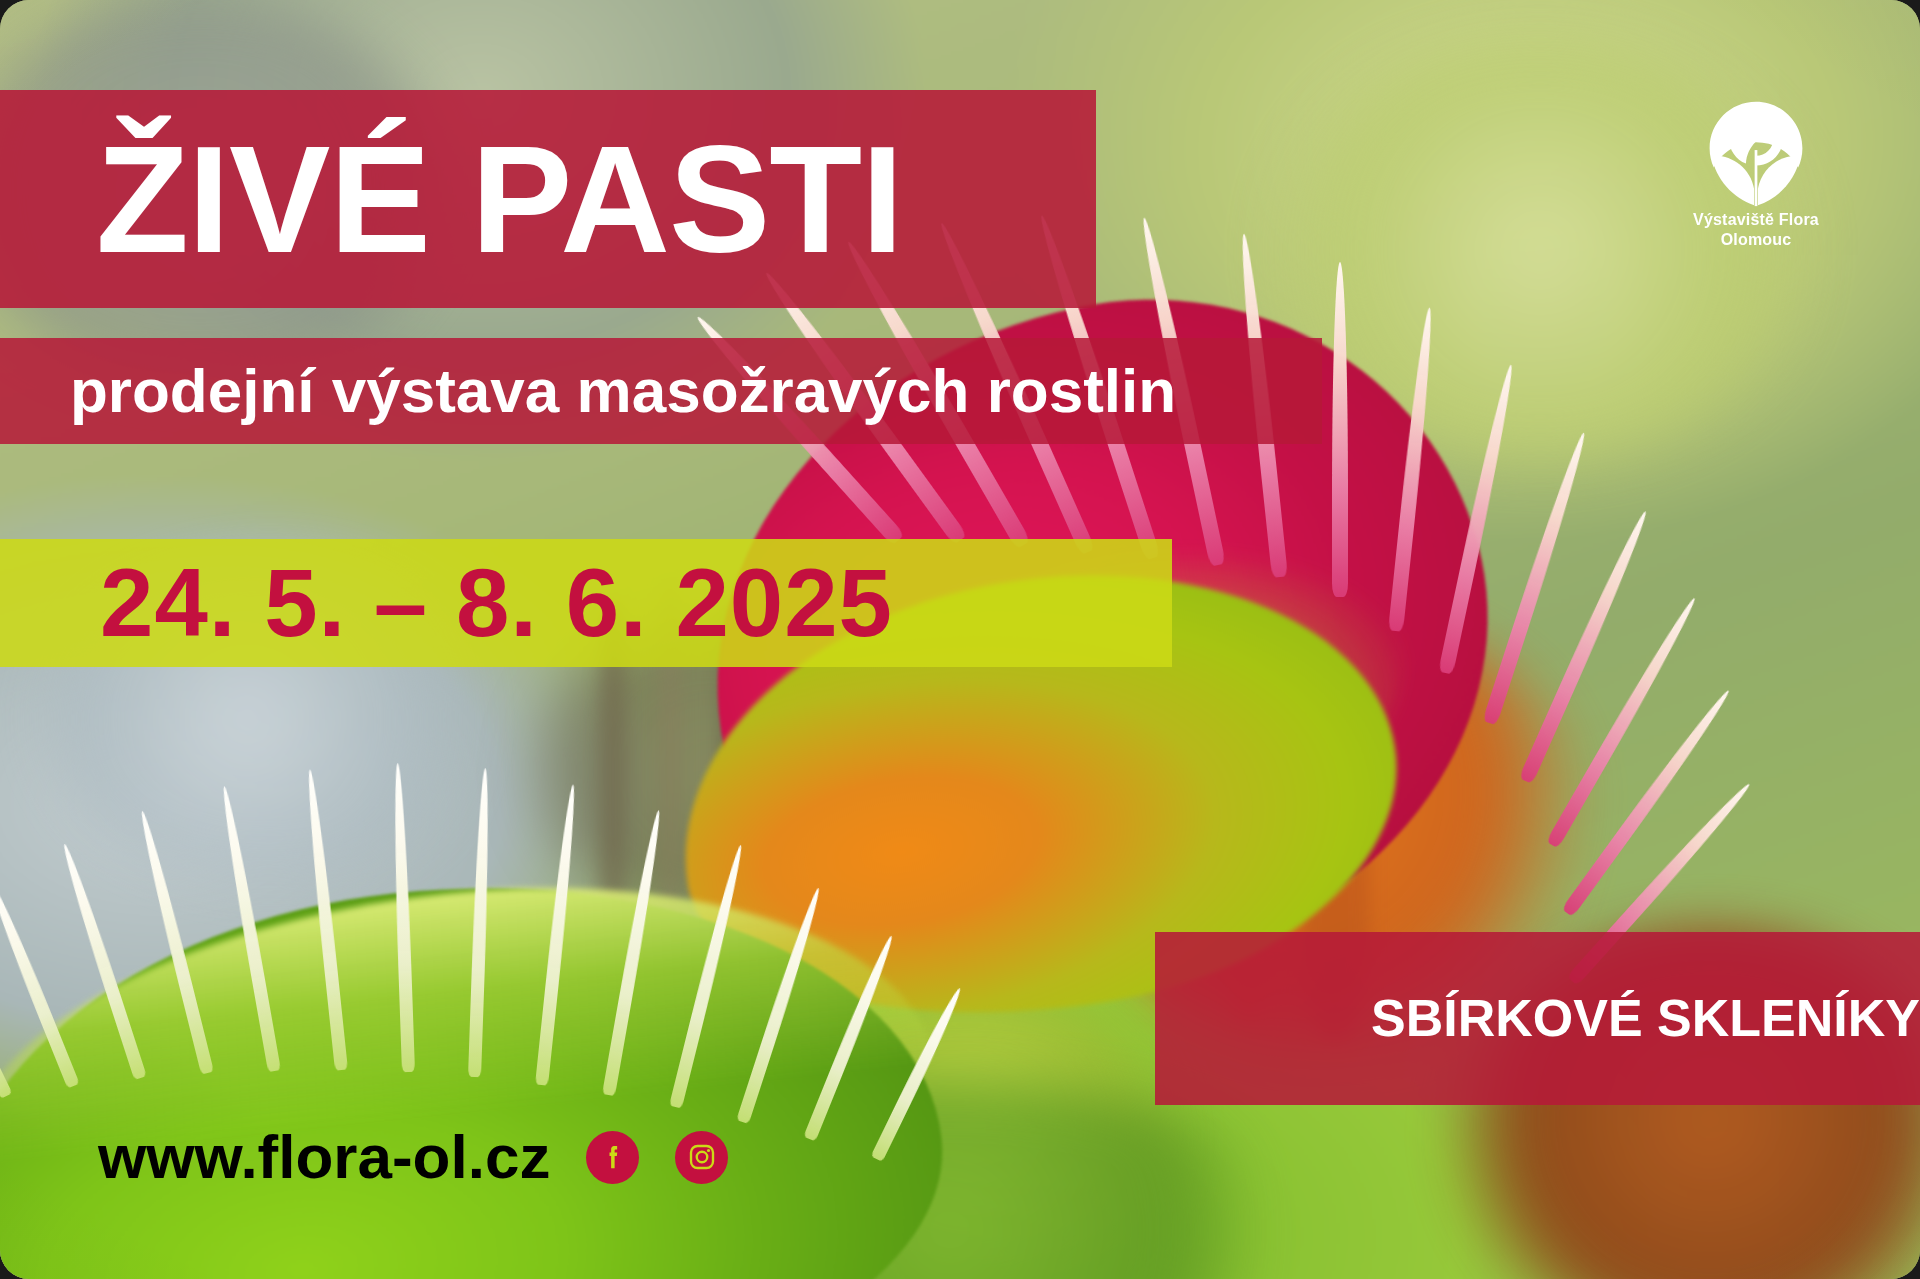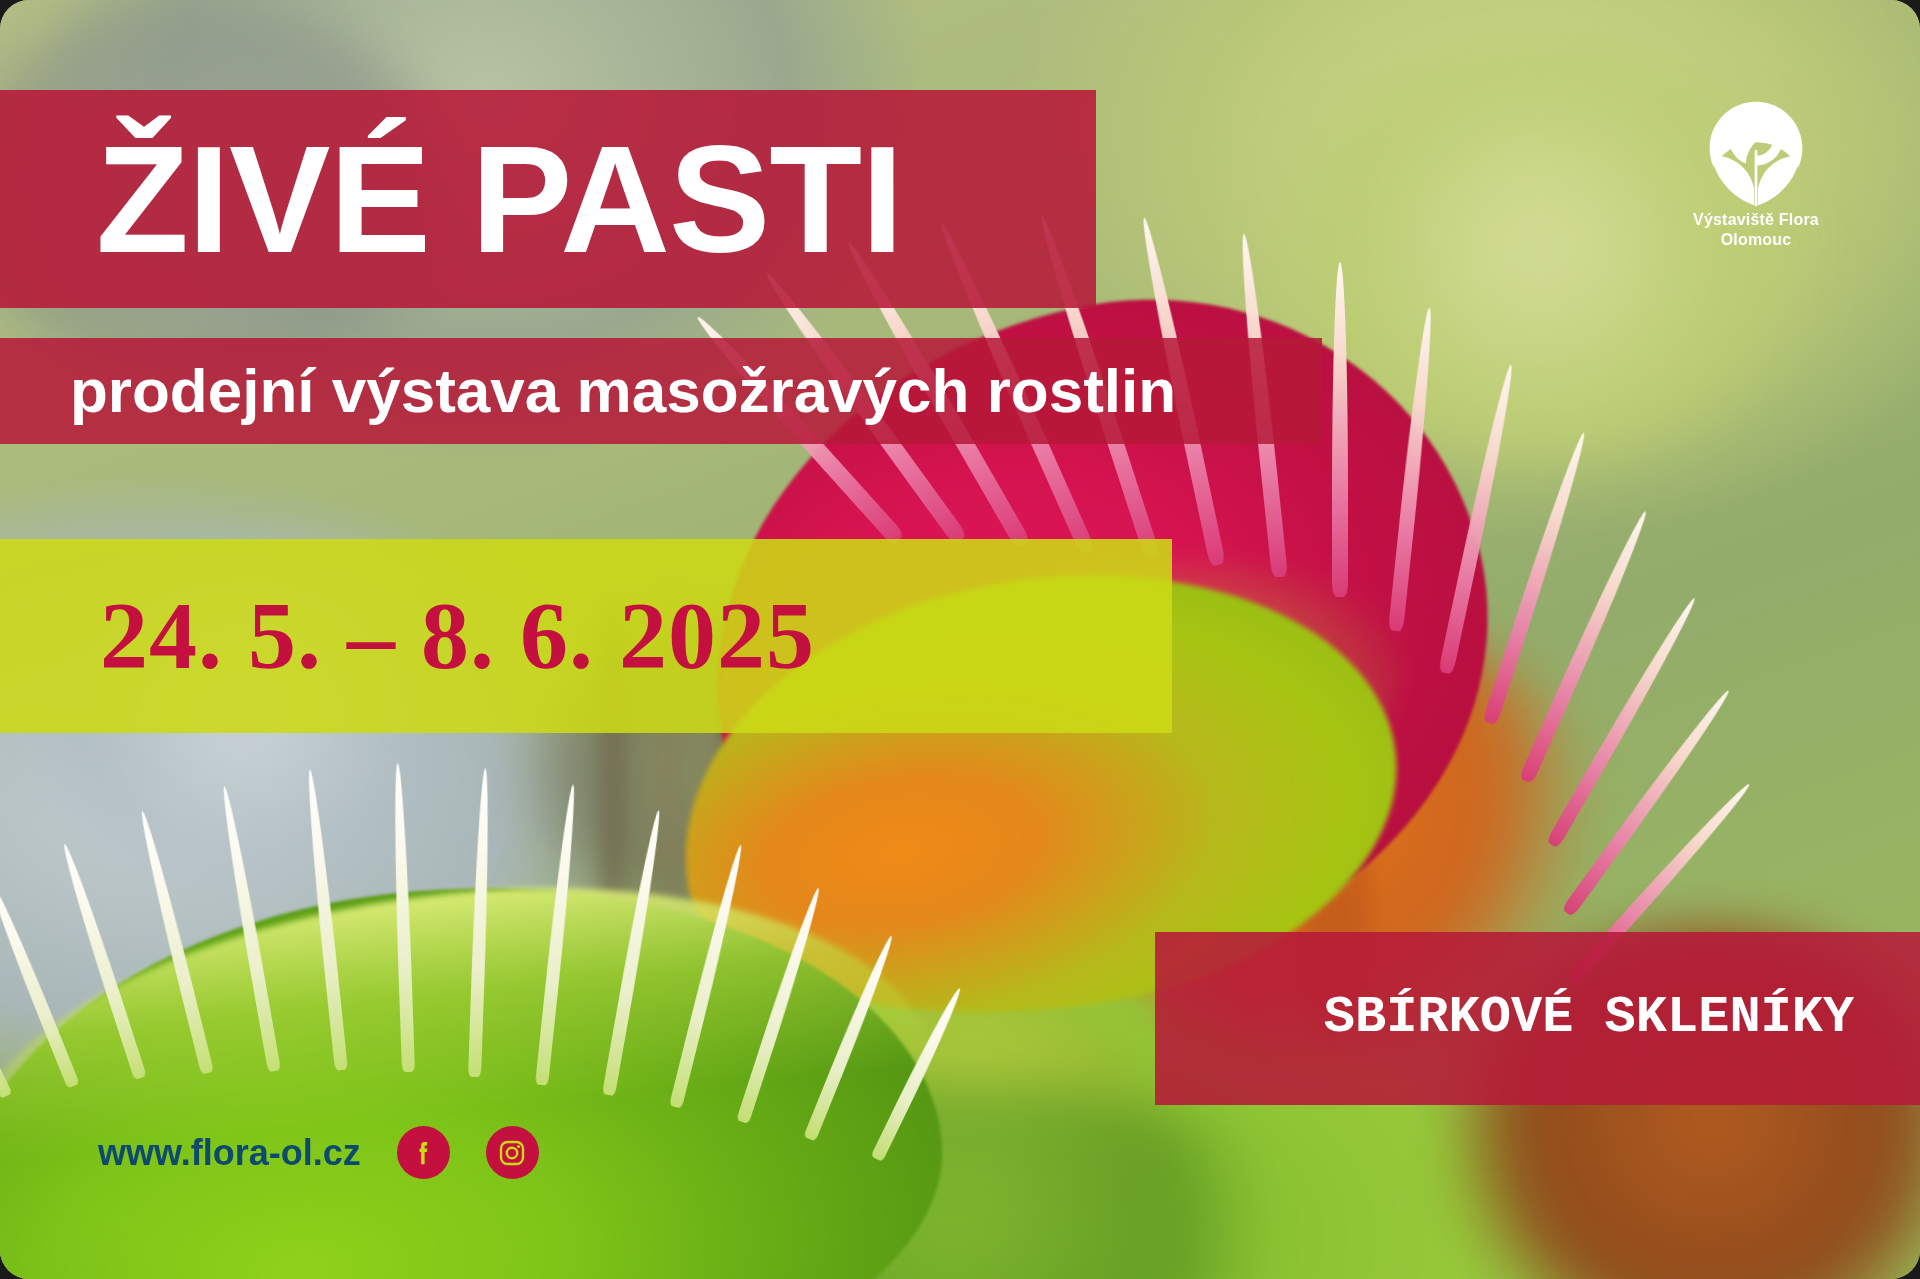--- a/index.html
+++ b/index.html
@@ -194,42 +194,41 @@
   .subtitle-text {
     color: #ffffff;
     font-size: 62px;
     font-weight: 700;
     line-height: 1;
     white-space: nowrap;
   }
 
   .banner-date {
     left: 0; top: 539px;
-    width: 1172px; height: 194px;
+    width: 1172px; height: 128px;
     background: rgba(204, 218, 22, 0.88);
     padding-left: 100px;
-    font-family: Liberation Serif, serif;
   }
   .date-text {
     color: #c3103f;
     font-size: 96px;
     font-weight: 700;
     line-height: 1;
     white-space: nowrap;
     letter-spacing: 1px;
   }
 
   .banner-venue {
     left: 1155px; top: 932px;
     width: 765px; height: 173px;
     background: rgba(182, 25, 56, 0.87);
-    align-items: center;
+    flex-direction: column;
+    align-items: flex-end;
     justify-content: center;
     padding-left: 103px;
-    font-family: Liberation Mono, monospace;
   }
   .venue-title {
     color: #ffffff;
     font-size: 52px;
     font-weight: 700;
     line-height: 1.05;
     white-space: nowrap;
   }
   .venue-sub {
     color: #ffffff;
@@ -258,22 +257,22 @@
 
   
   .footer {
     position: absolute;
     left: 98px; top: 1126px;
     display: flex;
     align-items: center;
     gap: 30px;
   }
   .footer-url {
-    color: #0c4a6e;
-    font-size: 36px;
+    color: #000000;
+    font-size: 62px;
     font-weight: 700;
     line-height: 1;
     white-space: nowrap;
   }
   .social {
     width: 53px; height: 53px;
     border-radius: 50%;
     background: #c3103f;
     display: flex;
     align-items: center;

